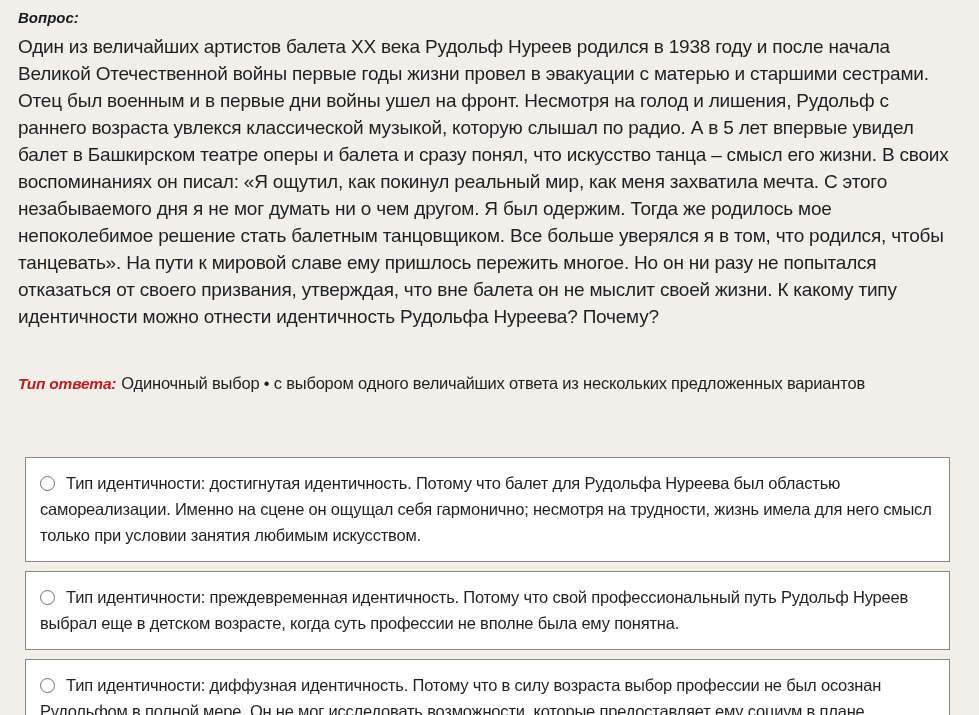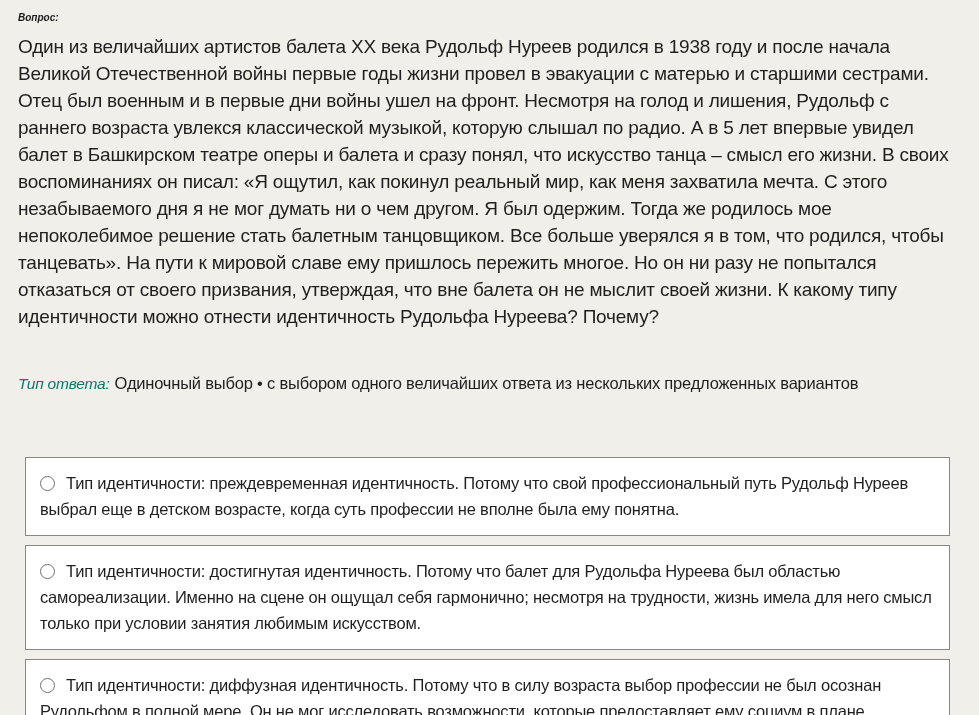--- a/index.html
+++ b/index.html
@@ -11,43 +11,43 @@
     font-family: "Liberation Sans", sans-serif;
     color: #1f1f1f;
     overflow: hidden;
   }
   .content {
     padding: 8px 18px 0 18px;
   }
   .q-label {
     font-weight: bold;
     font-style: italic;
-    font-size: 10px;
+    font-size: 15px;
     line-height: 20px;
     color: #1a1a1a;
   }
   .q-text {
     margin-top: 5px;
     font-size: 19px;
     line-height: 27px;
     max-width: 941px;
     letter-spacing: -0.2px;
   }
   .answer-type {
     margin-top: 42px;
     font-size: 16.5px;
     line-height: 22px;
     letter-spacing: -0.2px;
   }
   .answer-type .lbl {
-    font-weight: normal;
+    font-weight: bold;
     font-style: italic;
     font-size: 15.5px;
     margin-right: 5px;
-    color: #0f766e;
+    color: #b91c1c;
   }
   .options {
     margin-top: 62px;
     margin-left: 7px;
     margin-right: 11px;
   }
   .option {
     display: block;
     background: #ffffff;
     border: 1px solid #878787;
@@ -78,25 +78,25 @@
 
   <div class="q-text">Один из величайших артистов балета XX века Рудольф Нуреев родился в 1938 году и после начала Великой Отечественной войны первые годы жизни провел в эвакуации с матерью и старшими сестрами. Отец был военным и в первые дни войны ушел на фронт. Несмотря на голод и лишения, Рудольф с раннего возраста увлекся классической музыкой, которую слышал по радио. А в 5 лет впервые увидел балет в Башкирском театре оперы и балета и сразу понял, что искусство танца – смысл его жизни. В своих воспоминаниях он писал: «Я ощутил, как покинул реальный мир, как меня захватила мечта. С этого незабываемого дня я не мог думать ни о чем другом. Я был одержим. Тогда же родилось мое непоколебимое решение стать балетным танцовщиком. Все больше уверялся я в том, что родился, чтобы танцевать». На пути к мировой славе ему пришлось пережить многое. Но он ни разу не попытался отказаться от своего призвания, утверждая, что вне балета он не мыслит своей жизни. К какому типу идентичности можно отнести идентичность Рудольфа Нуреева? Почему?</div>
 
   <div class="answer-type">
     <span class="lbl">Тип ответа:</span><span>Одиночный выбор • с выбором одного величайших ответа из нескольких предложенных вариантов</span>
   </div>
 
   <div class="options">
 
     <label class="option">
-      <span class="radio"></span><span>Тип идентичности: преждевременная идентичность. Потому что свой профессиональный путь Рудольф Нуреев выбрал еще в детском возрасте, когда суть профессии не вполне была ему понятна.</span>
+      <span class="radio"></span><span>Тип идентичности: достигнутая идентичность. Потому что балет для Рудольфа Нуреева был областью самореализации. Именно на сцене он ощущал себя гармонично; несмотря на трудности, жизнь имела для него смысл только при условии занятия любимым искусством.</span>
     </label>
 
     <label class="option">
-      <span class="radio"></span><span>Тип идентичности: достигнутая идентичность. Потому что балет для Рудольфа Нуреева был областью самореализации. Именно на сцене он ощущал себя гармонично; несмотря на трудности, жизнь имела для него смысл только при условии занятия любимым искусством.</span>
+      <span class="radio"></span><span>Тип идентичности: преждевременная идентичность. Потому что свой профессиональный путь Рудольф Нуреев выбрал еще в детском возрасте, когда суть профессии не вполне была ему понятна.</span>
     </label>
 
     <label class="option">
       <span class="radio"></span><span>Тип идентичности: диффузная идентичность. Потому что в силу возраста выбор профессии не был осознан Рудольфом в полной мере. Он не мог исследовать возможности, которые предоставляет ему социум в плане профессиональной реализации, поэтому не понимал, кем еще можно стать.</span>
     </label>
 
   </div>
 
 </div>
 

